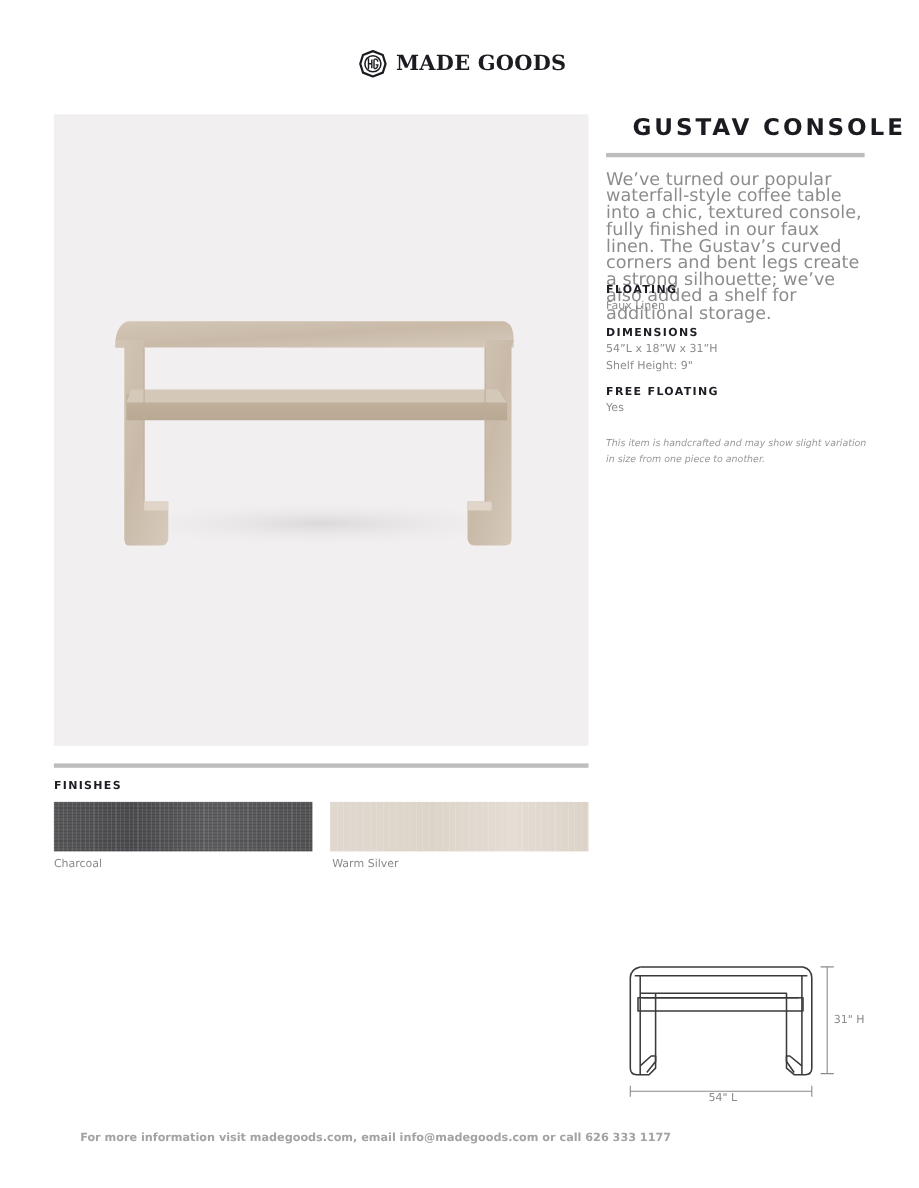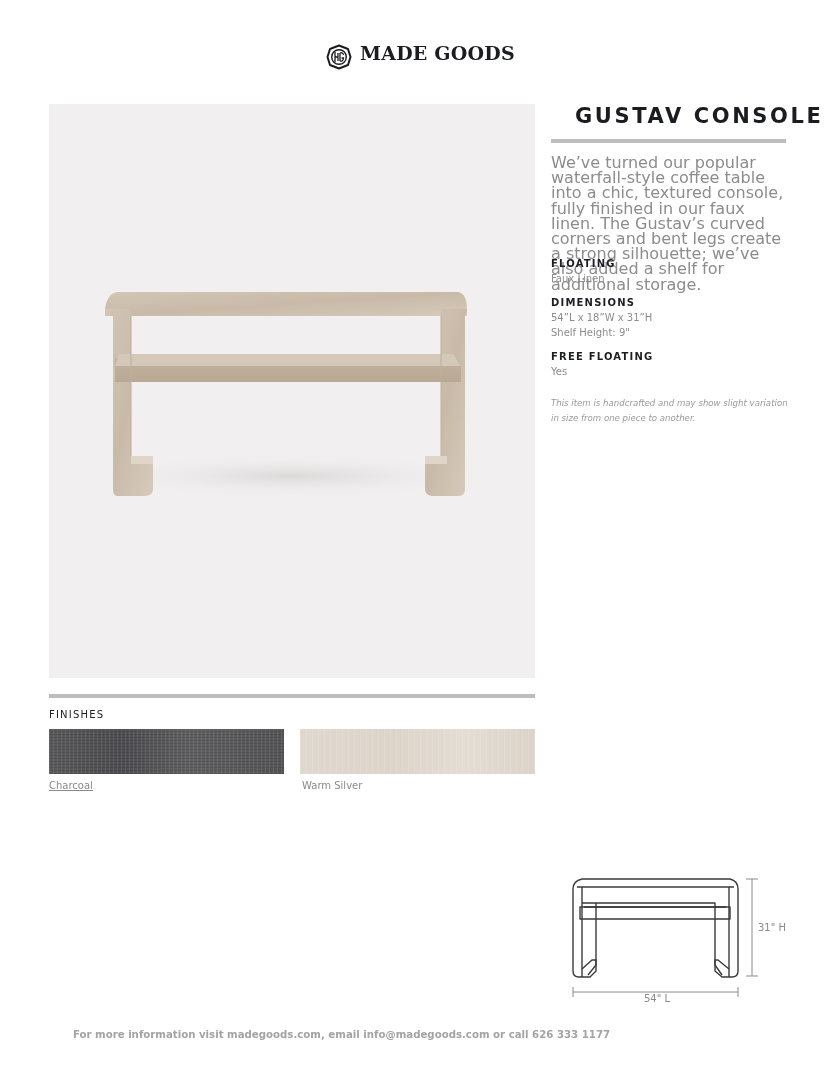--- a/index.html
+++ b/index.html
@@ -1,38 +1,38 @@
 <!DOCTYPE html>
 <html><head>
   <meta charset="utf-8">
   <style>
     * { margin: 0; padding: 0; box-sizing: border-box; }
     html, body { width: 835px; height: 1080px; background: #ffffff; overflow: hidden; }
     body { position: relative; font-family: "DejaVu Sans", sans-serif; color: #8a8a8a; }
 
-    .logo { position: absolute; left: 326px; top: 44px; height: 28px; display: flex; }
+    .logo { position: absolute; left: 326px; top: 44px; height: 28px; display: flex; align-items: center; }
     .logo-icon { width: 26px; height: 26px; display: block; }
     .logo-text { margin-left: 8px; font-family: "DejaVu Serif", serif; font-weight: bold; font-size: 19px; letter-spacing: 0.2px; color: #1b1b22; line-height: 1; }
 
     .photo { position: absolute; left: 49px; top: 104px; width: 486px; height: 574px; background: #f1eff0; overflow: hidden; }
     .photo svg { position: absolute; left: 0; top: 0; }
 
     .divider-left { position: absolute; left: 49px; top: 694px; width: 486px; height: 4px; background: #bdbdbd; }
 
-    .finishes-title { position: absolute; left: 49px; top: 709px; font-size: 10px; font-weight: normal; letter-spacing: 1.2px; color: #1d1d24; }
+    .finishes-title { position: absolute; left: 49px; top: 709px; font-size: 10px; font-weight: bold; letter-spacing: 1.2px; color: #1d1d24; }
     .swatch { position: absolute; top: 729px; width: 235px; height: 45px; }
     .swatch-charcoal { left: 49px; background:
         repeating-linear-gradient(90deg, rgba(255,255,255,0.10) 0 1px, transparent 1px 4px),
         repeating-linear-gradient(0deg, rgba(0,0,0,0.12) 0 1px, transparent 1px 3px),
         linear-gradient(90deg, #5a5a5c, #4e4e52 30%, #606062 60%, #555558); }
     .swatch-warm { left: 300px; background:
         repeating-linear-gradient(90deg, rgba(255,255,255,0.12) 0 1px, transparent 1px 6px),
         linear-gradient(90deg, #e0d8cf, #ddd4c9 40%, #e4ddd4 70%, #dcd3c8); }
     .swatch-label { position: absolute; top: 780px; font-size: 10px; color: #8a8a8a; }
-    .swatch-label.l1 { left: 49px; text-decoration: underline; }
+    .swatch-label.l1 { left: 49px; }
     .swatch-label.l2 { left: 302px; }
 
     .title { position: absolute; left: 551px; top: 104px; font-size: 21px; font-weight: bold; letter-spacing: 2.6px; color: #1b1b22; margin-left: 24px; }
     .divider-right { position: absolute; left: 551px; top: 139px; width: 235px; height: 4px; background: #bdbdbd; }
     .desc { position: absolute; left: 551px; top: 155px; width: 240px; font-size: 16px; line-height: 15.2px; color: #8c8c8c; }
 
     .spec-label { position: absolute; left: 551px; font-size: 10px; font-weight: bold; letter-spacing: 1.2px; color: #1d1d24; }
     .spec-value { position: absolute; left: 551px; font-size: 10px; line-height: 15px; color: #8c8c8c; }
     .note { position: absolute; left: 551px; top: 396px; width: 240px; font-size: 8.6px; line-height: 15px; font-style: italic; color: #9a9a9a; }
 

